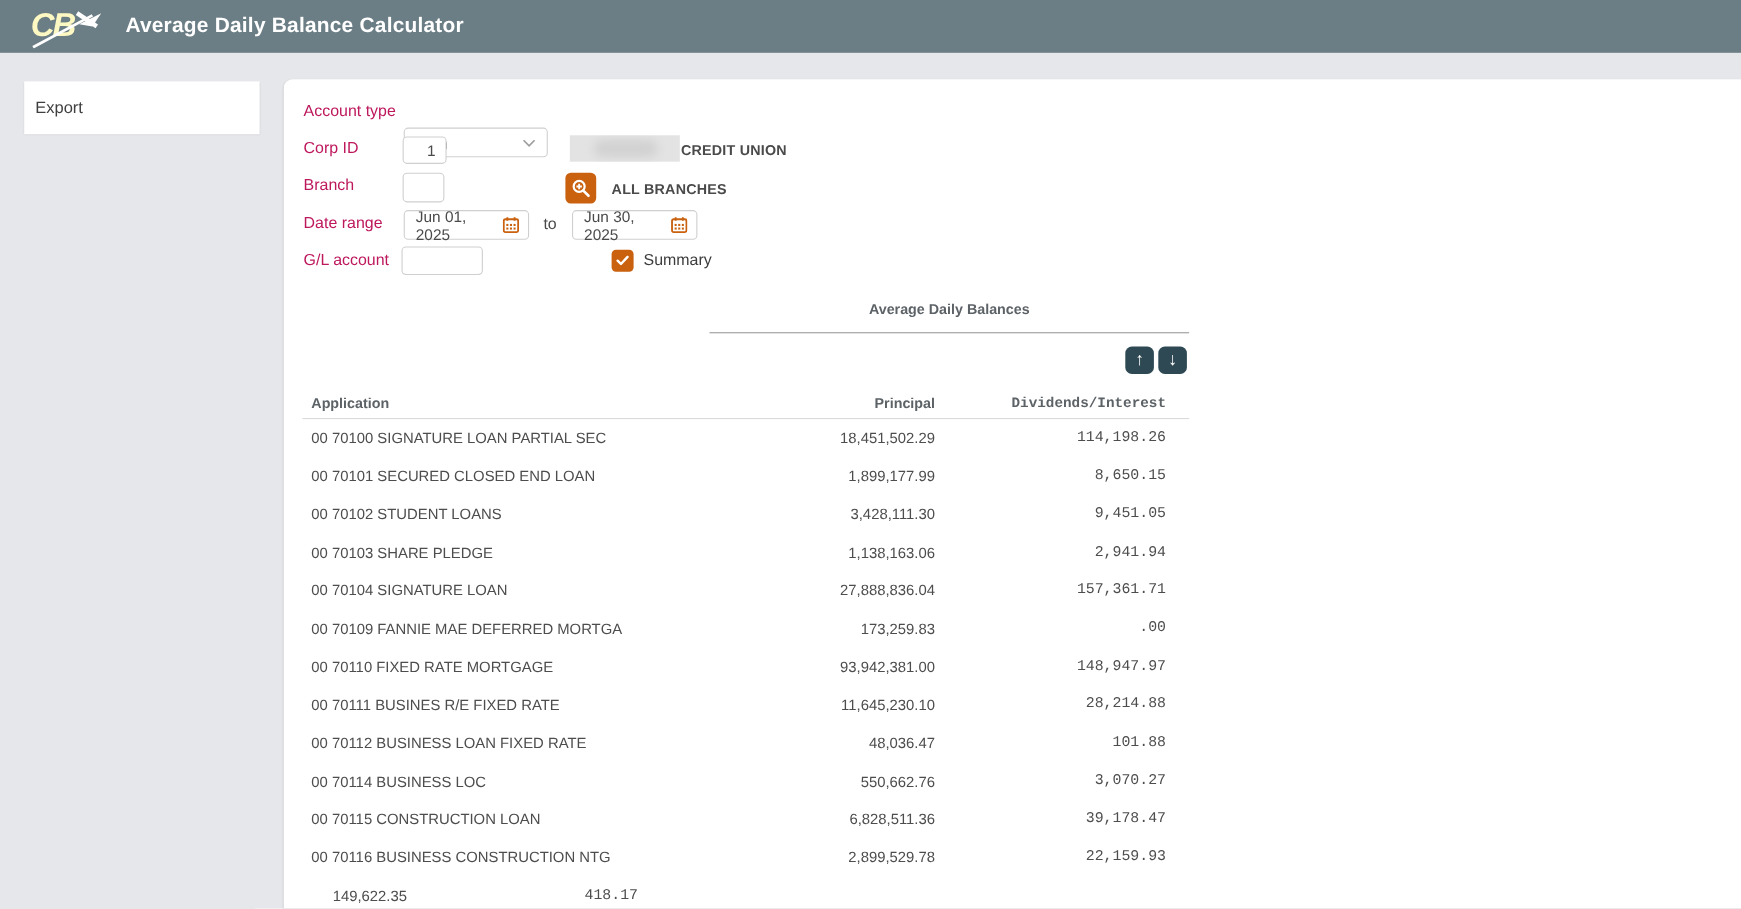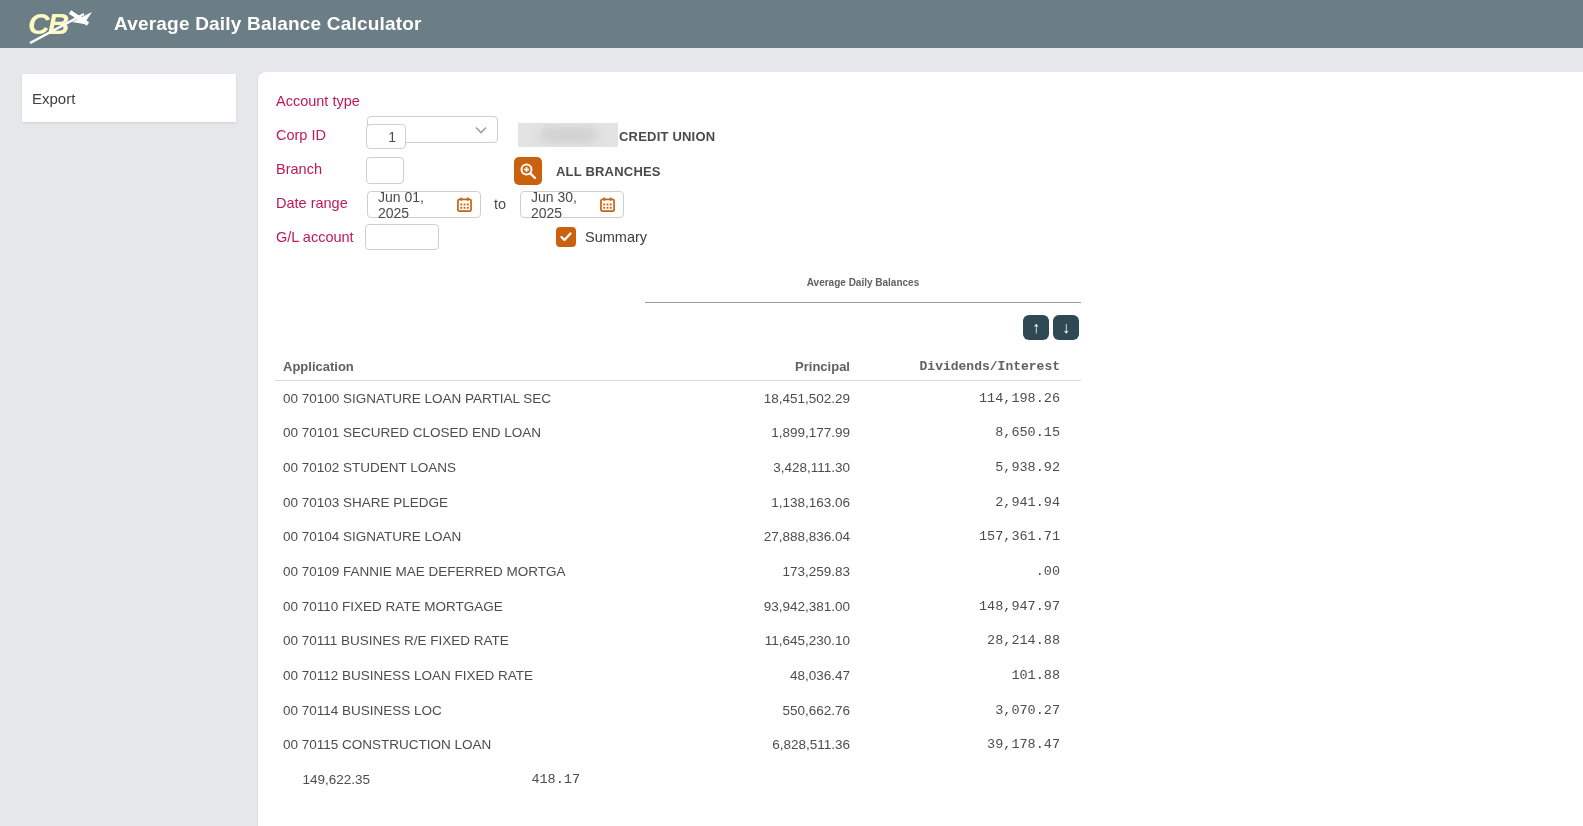--- a/index.html
+++ b/index.html
@@ -86,21 +86,21 @@
     display:flex; align-items:center; justify-content:center;
   }
   .summary-label { position:absolute; left:220px; top:5px; font-size:14.5px; color:#3d3d3d; cursor:default; }
 
   
   .table-wrap { position:absolute; left:17px; top:200px; width:806px; }
   .adb-title-block {
     margin-left:370px; width:436px; text-align:center;
     padding-bottom:12px; border-bottom:1px solid #9b9b9b;
   }
-  .adb-title { font-size:10px; font-weight:bold; color:#5d6267; }
+  .adb-title { font-size:13px; font-weight:bold; color:#5d6267; }
   .sort-btns { margin-top:12px; display:flex; justify-content:flex-end; gap:4px; padding-right:2px; }
   .sort-btn {
     width:26px; height:25px; background:#2e4953; border:none; border-radius:6px;
     color:#fff; font-size:16px; font-weight:bold; cursor:pointer;
     display:flex; align-items:center; justify-content:center; line-height:1;
   }
   .thead-row {
     display:flex; align-items:center; margin-top:13px; height:28px;
     border-bottom:1px solid #dadada;
     font-size:13px; font-weight:bold; color:#5c6266;
@@ -177,21 +177,21 @@
           <rect x="3.5" y="7" width="2" height="2" fill="#c9610f"></rect>
             <rect x="7" y="7" width="2" height="2" fill="#c9610f"></rect>
             <rect x="10.5" y="7" width="2" height="2" fill="#c9610f"></rect>
           <rect x="3.5" y="10.5" width="2" height="2" fill="#c9610f"></rect>
             <rect x="7" y="10.5" width="2" height="2" fill="#c9610f"></rect>
             <rect x="10.5" y="10.5" width="2" height="2" fill="#c9610f"></rect>
         </svg>
       </span>
     </div>
     <span style="position:absolute; left:236px; top:5px; font-size:14.5px; color:#4a4a4a;">to</span>
-    <div class="date-field" style="left:262px; top:0; width:104px;">
+    <div class="date-field" style="left:262px; top:0; width:114px;">
       <span class="date-text">Jun 30, 2025</span>
       <span class="cal-icon">
         <svg width="15" height="15" viewBox="0 0 16 16">
           <rect x="1" y="2.5" width="14" height="12.5" rx="1.5" fill="none" stroke="#c9610f" stroke-width="1.8"></rect>
           <line x1="4.5" y1="0.5" x2="4.5" y2="4" stroke="#c9610f" stroke-width="1.8"></line>
           <line x1="11.5" y1="0.5" x2="11.5" y2="4" stroke="#c9610f" stroke-width="1.8"></line>
           <rect x="3.5" y="7" width="2" height="2" fill="#c9610f"></rect>
             <rect x="7" y="7" width="2" height="2" fill="#c9610f"></rect>
             <rect x="10.5" y="7" width="2" height="2" fill="#c9610f"></rect>
           <rect x="3.5" y="10.5" width="2" height="2" fill="#c9610f"></rect>
@@ -238,21 +238,21 @@
 
   <div class="trow">
     <span class="col-app">00 70101 SECURED CLOSED END LOAN</span>
     <span class="col-principal">1,899,177.99</span>
     <span class="col-div">8,650.15</span>
   </div>
 
   <div class="trow">
     <span class="col-app">00 70102 STUDENT LOANS</span>
     <span class="col-principal">3,428,111.30</span>
-    <span class="col-div">5,938.92</span>
+    <span class="col-div">9,451.05</span>
   </div>
 
   <div class="trow">
     <span class="col-app">00 70103 SHARE PLEDGE</span>
     <span class="col-principal">1,138,163.06</span>
     <span class="col-div">2,941.94</span>
   </div>
 
   <div class="trow">
     <span class="col-app">00 70104 SIGNATURE LOAN</span>
@@ -289,20 +289,25 @@
     <span class="col-principal">550,662.76</span>
     <span class="col-div">3,070.27</span>
   </div>
 
   <div class="trow">
     <span class="col-app">00 70115 CONSTRUCTION LOAN</span>
     <span class="col-principal">6,828,511.36</span>
     <span class="col-div">39,178.47</span>
   </div>
 
+  <div class="trow">
+    <span class="col-app">00 70116 BUSINESS CONSTRUCTION NTG</span>
+    <span class="col-principal">2,899,529.78</span>
+    <span class="col-div">22,159.93</span>
+  </div>
 
   <div class="trow">
     <span class="col-principal">149,622.35</span>
     <span class="col-div">418.17</span>
   </div>
 </div>
   </div>
 </main>
 
 </body></html>

